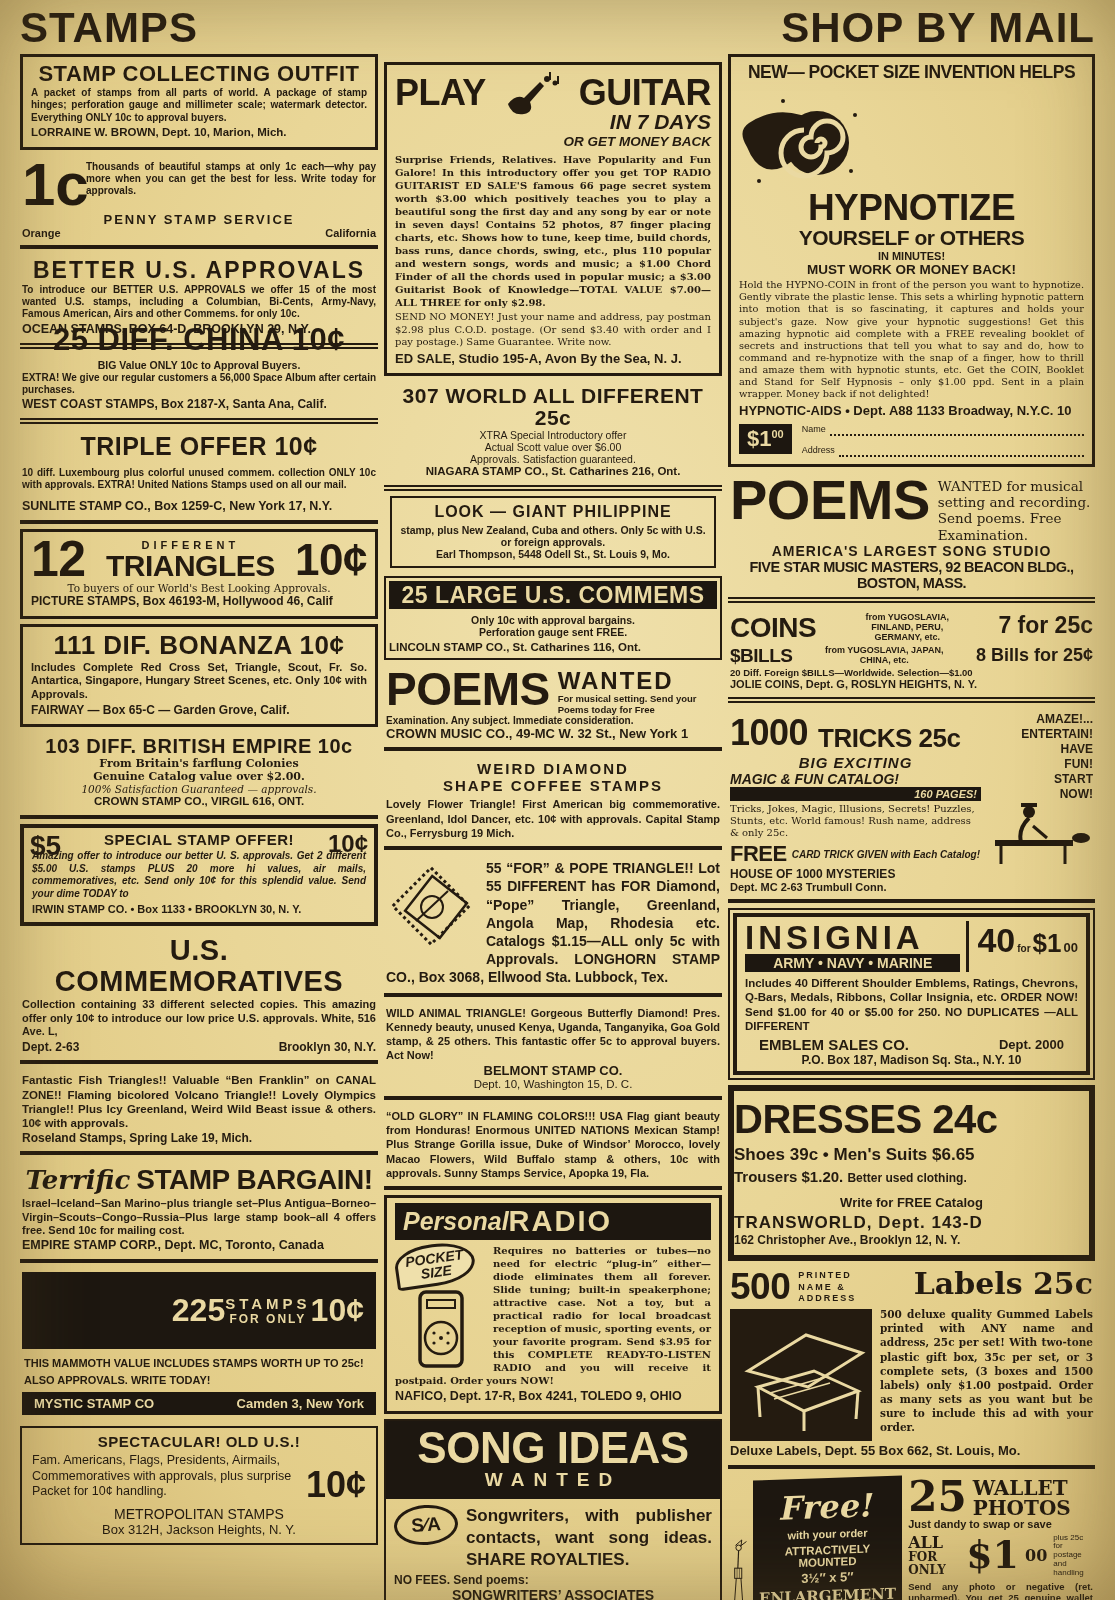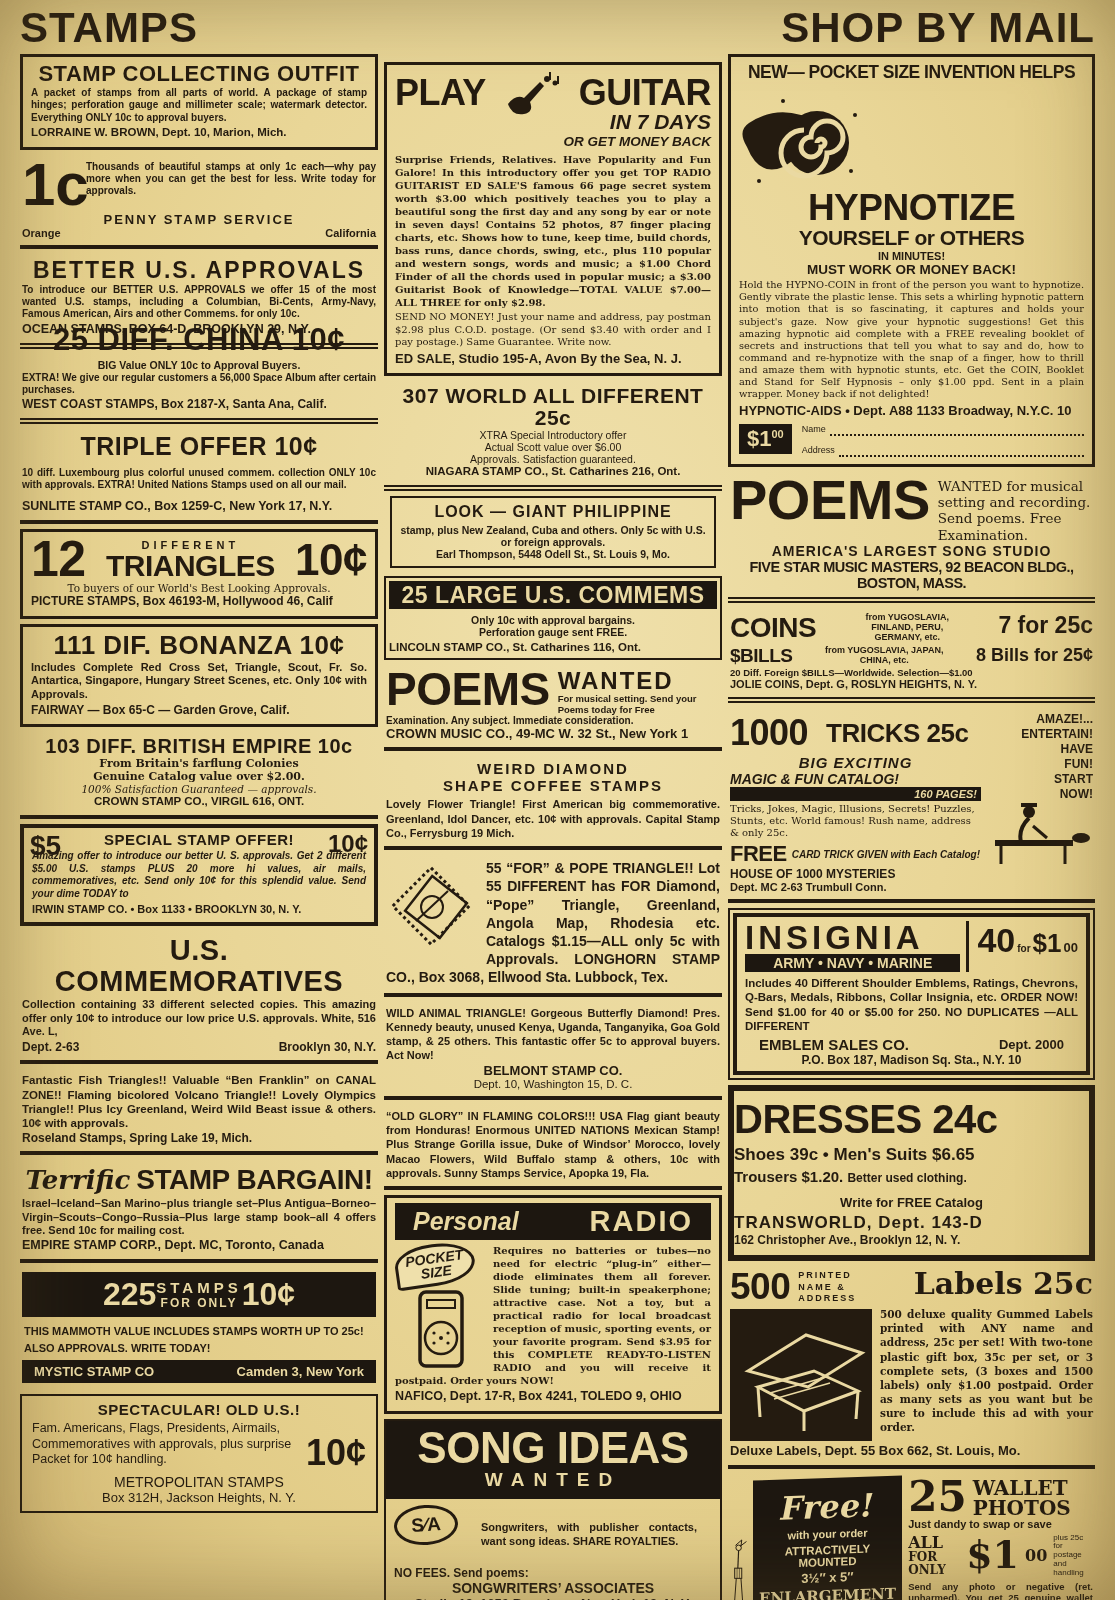--- a/index.html
+++ b/index.html
@@ -139,21 +139,21 @@
     <section class="ad rule">
       <div class="row" style="justify-content:center;gap:6px;align-items:baseline">
         <span class="serif b i" style="font-size:26px">Terrific</span>
         <span class="b mono-tight" style="font-size:28px">STAMP BARGAIN!</span>
       </div>
       <p class="body t-j" style="font-size:11px;margin:1px 0">Israel–Iceland–San Marino–plus triangle set–Plus Antigua–Borneo–Virgin–Scouts–Congo–Russia–Plus large stamp book–all 4 offers free. Send 10c for mailing cost.</p>
       <div class="addr" style="font-size:12.5px">EMPIRE STAMP CORP., Dept. MC, Toronto, Canada</div>
     </section>
 
     <section class="ad">
-      <div class="blk row" style="justify-content:center;padding:4px 12px">
+      <div class="blk row" style="justify-content:flex-end;padding:20px 12px">
         <span class="b" style="font-size:32px">225</span>
         <span class="t-c">
           <div class="b sp4" style="font-size:15px">STAMPS</div>
           <div class="b sp2" style="font-size:12px">FOR ONLY</div>
         </span>
         <span class="b" style="font-size:32px">10¢</span>
       </div>
       <p class="b" style="font-size:11px;line-height:1.5;margin:6px 2px 4px">THIS MAMMOTH VALUE INCLUDES STAMPS WORTH UP TO 25c! ALSO APPROVALS. WRITE TODAY!</p>
       <div class="blk row" style="justify-content:space-between;padding:4px 12px;font-size:13px">
         <span class="b">MYSTIC STAMP CO</span>
@@ -245,21 +245,21 @@
       <p class="t-j" style="font-size:11px;line-height:1.3;font-weight:bold;margin:0">WILD ANIMAL TRIANGLE! Gorgeous Butterfly Diamond! Pres. Kennedy beauty, unused Kenya, Uganda, Tanganyika, Goa Gold stamp, &amp; 25 others. This fantastic offer 5c to approval buyers. Act Now!</p>
       <div class="t-c b" style="font-size:13px">BELMONT STAMP CO.</div>
       <div class="t-c" style="font-size:11.5px">Dept. 10, Washington 15, D. C.</div>
     </section>
 
     <section class="ad rule">
       <p class="t-j" style="font-size:11px;line-height:1.3;font-weight:bold;margin:0">“OLD GLORY” IN FLAMING COLORS!!! USA Flag giant beauty from Honduras! Enormous UNITED NATIONS Mexican Stamp! Plus Strange Gorilla issue, Duke of Windsor’ Morocco, lovely Macao Flowers, Wild Buffalo stamp &amp; others, 10c with approvals. Sunny Stamps Service, Apopka 19, Fla.</p>
     </section>
 
     <section class="ad boxed">
-      <div class="blk row" style="padding:2px 18px;justify-content:space-between">
+      <div class="blk row" style="padding:2px 8px;">
         <span class="b i" style="font-size:25px">Personal</span>
         <span class="b sp2" style="font-size:29px">RADIO</span>
       </div>
       <div style="float:left;width:92px;margin:4px 6px 0 0">
         <div class="burst">
           <span>POCKET</span><br>
           <span>SIZE</span>
         </div>
         <svg width="58" height="86" viewBox="0 0 58 86" style="margin:2px auto 0">
           <rect x="8" y="4" width="42" height="74" rx="6" fill="none" stroke="#241b10" stroke-width="3.5"></rect>
@@ -276,21 +276,21 @@
       <div class="addr" style="font-size:12.5px;clear:both">NAFICO, Dept. 17-R, Box 4241, TOLEDO 9, OHIO</div>
     </section>
 
     <section class="ad boxed2" style="padding:0">
       <div class="blk t-c" style="padding:6px 4px 8px">
         <div class="b mono-tight" style="font-size:44px;line-height:.95">SONG IDEAS</div>
         <div class="b" style="font-size:19px;letter-spacing:9px">WANTED</div>
       </div>
       <div class="row" style="padding:6px 8px 2px;gap:8px;align-items:flex-start">
         <div class="oval-logo">S⁄A</div>
-        <p class="b t-j grow" style="font-size:11px;line-height:1.3;margin:15px">Songwriters, with publisher contacts, want song ideas. SHARE ROYALTIES.</p>
+        <p class="b t-j grow" style="font-size:17px;line-height:1.3;margin:0">Songwriters, with publisher contacts, want song ideas. SHARE ROYALTIES.</p>
       </div>
       <div class="b" style="font-size:12px;padding:0 8px">NO FEES. Send poems:</div>
       <div class="t-c b" style="font-size:14px">SONGWRITERS’ ASSOCIATES</div>
       <div class="t-c b" style="font-size:13px;padding-bottom:6px">Studio 19, 1650 Broadway, New York 19, N. Y.</div>
     </section>
   </div>
 
   <div class="col col-right">
     <div class="mast r">SHOP BY MAIL</div>
 
@@ -348,21 +348,21 @@
         <span class="b t-c" style="font-size:9px;width:130px">from YUGOSLAVIA, JAPAN, CHINA, etc.</span>
         <span class="b" style="font-size:18px">8 Bills for 25¢</span>
       </div>
       <div class="b" style="font-size:9.5px">20 Diff. Foreign $BILLS—Worldwide. Selection—$1.00</div>
       <div class="addr" style="font-size:11px">JOLIE COINS, Dept. G, ROSLYN HEIGHTS, N. Y.</div>
     </section>
 
     <section class="ad rule">
       <div class="row" style="align-items:flex-start">
         <div class="grow">
-          <div class="row" style="align-items:center;gap:18px">
+          <div class="row" style="align-items:flex-end;gap:10px">
             <span class="b mono-tight" style="font-size:36px">1000</span>
             <span class="b mono-tight" style="font-size:26px">TRICKS 25c</span>
           </div>
           <div class="b i sp1" style="font-size:15px;text-align:center">BIG EXCITING</div>
           <div class="b i" style="font-size:14px">MAGIC &amp; FUN CATALOG!</div>
           <div class="blk b i t-r" style="font-size:11px;padding:1px 4px">160 PAGES!</div>
           <p class="serif" style="font-size:10px;line-height:1.2;margin:2px 0">Tricks, Jokes, Magic, Illusions, Secrets! Puzzles, Stunts, etc. World famous! Rush name, address &amp; only 25c.</p>
           <div class="row" style="gap:5px">
             <span class="b mono-tight" style="font-size:22px">FREE</span>
             <span class="b i" style="font-size:10px;line-height:1.1">CARD TRICK GIVEN with Each Catalog!</span>

